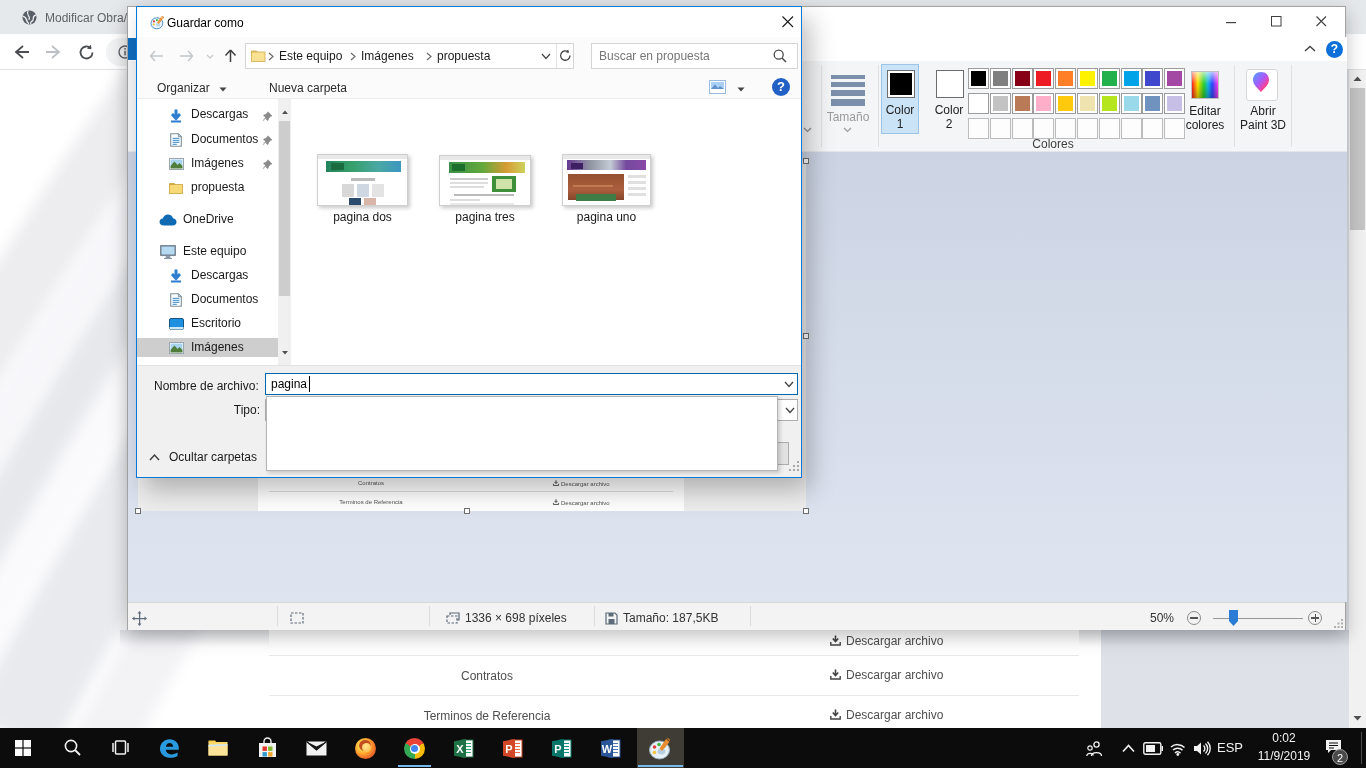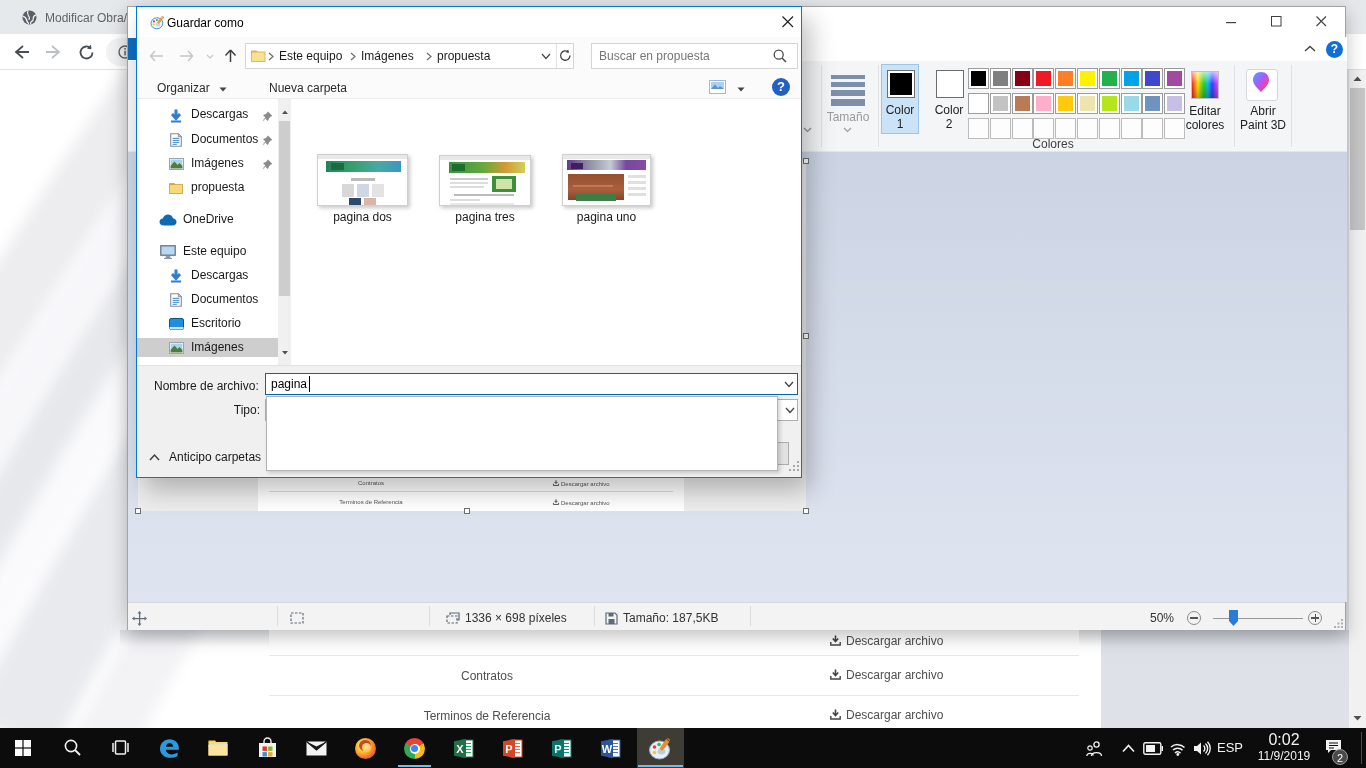--- a/index.html
+++ b/index.html
@@ -487,21 +487,21 @@
   <div class="a" style="left:172px;top:369px;width:1px;height:16px;background:#000;"></div>
   <svg class="a" style="left:647px;top:374px" width="10" height="7" viewBox="0 0 10 7">
       <path d="M1 1 L5 5.5 L9 1" stroke="#444" stroke-width="1.3" fill="none"></path>
     </svg>
 
   <div class="a" style="left:129px;top:389px;width:512px;height:75px;background:#fff;border:1px solid #b5b5b5;box-sizing:border-box;box-shadow:2px 2px 4px rgba(0,0,0,0.18);"></div>
 
   <svg class="a" style="left:12px;top:447px" width="11" height="7" viewBox="0 0 11 7">
       <path d="M1 6 L5.5 1 L10 6" stroke="#3f3f3f" stroke-width="1.5" fill="none"></path>
     </svg>
-  <div class="txt" style="left:32px;top:443px;font-size:12px;color:#1a1a1a;">Anticipo carpetas</div>
+  <div class="txt" style="left:32px;top:443px;font-size:12px;color:#1a1a1a;">Ocultar carpetas</div>
 
   <svg class="a" style="left:652px;top:454px" width="10" height="10" viewBox="0 0 10 10">
     <g fill="#a8a8a8">
         <rect x="8" y="0" width="2" height="2"></rect>
         <rect x="4" y="4" width="2" height="2"></rect>
         <rect x="8" y="4" width="2" height="2"></rect>
         <rect x="0" y="8" width="2" height="2"></rect>
         <rect x="4" y="8" width="2" height="2"></rect>
         <rect x="8" y="8" width="2" height="2"></rect>
       </g>
@@ -622,21 +622,21 @@
     </svg>
   <svg class="a" style="left:1193px;top:12px" width="18" height="17" viewBox="0 0 18 17">
   <path d="M1 6 L4 6 L8 2.5 L8 14.5 L4 11 L1 11 Z" fill="#f2f2f2"></path>
   <g stroke="#f2f2f2" stroke-width="1.4" fill="none">
         <path d="M10.5 5.5 A4 4 0 0 1 10.5 11.5"></path>
         <path d="M12.5 3.5 A7 7 0 0 1 12.5 13.5"></path>
         <path d="M14.5 1.8 A9.6 9.6 0 0 1 14.5 15.2"></path>
       </g>
     </svg>
   <div class="txt" style="left:1217px;top:12px;font-size:13px;color:#f2f2f2;">ESP</div>
-  <div class="txt" style="left:1255px;top:3px;width:58px;text-align:center;font-size:16px;color:#f2f2f2;">0:02</div>
+  <div class="txt" style="left:1255px;top:3px;width:58px;text-align:center;font-size:12px;color:#f2f2f2;">0:02</div>
   <div class="txt" style="left:1252px;top:21px;width:64px;text-align:center;font-size:12px;color:#f2f2f2;">11/9/2019</div>
   <svg class="a" style="left:1325px;top:11px" width="17" height="15" viewBox="0 0 17 15">
   <path d="M1 1 L16 1 L16 11 L6 11 L3 14 L3 11 L1 11 Z" fill="#f2f2f2"></path>
   <g stroke="#0c0c0c" stroke-width="1.2">
         <path d="M4 4 L13 4 M4 6.5 L13 6.5 M4 9 L9 9"></path>
       </g>
     </svg>
   <div class="a" style="left:1332px;top:21px;width:16px;height:16px;border-radius:50%;background:#4a4a4a;border:1px solid #9a9a9a;color:#fff;font-size:11px;text-align:center;line-height:16px;box-sizing:border-box;">2</div>
   <div class="a" style="left:1361px;top:4px;width:1px;height:32px;background:#4a4a4a;"></div>
 </div>

